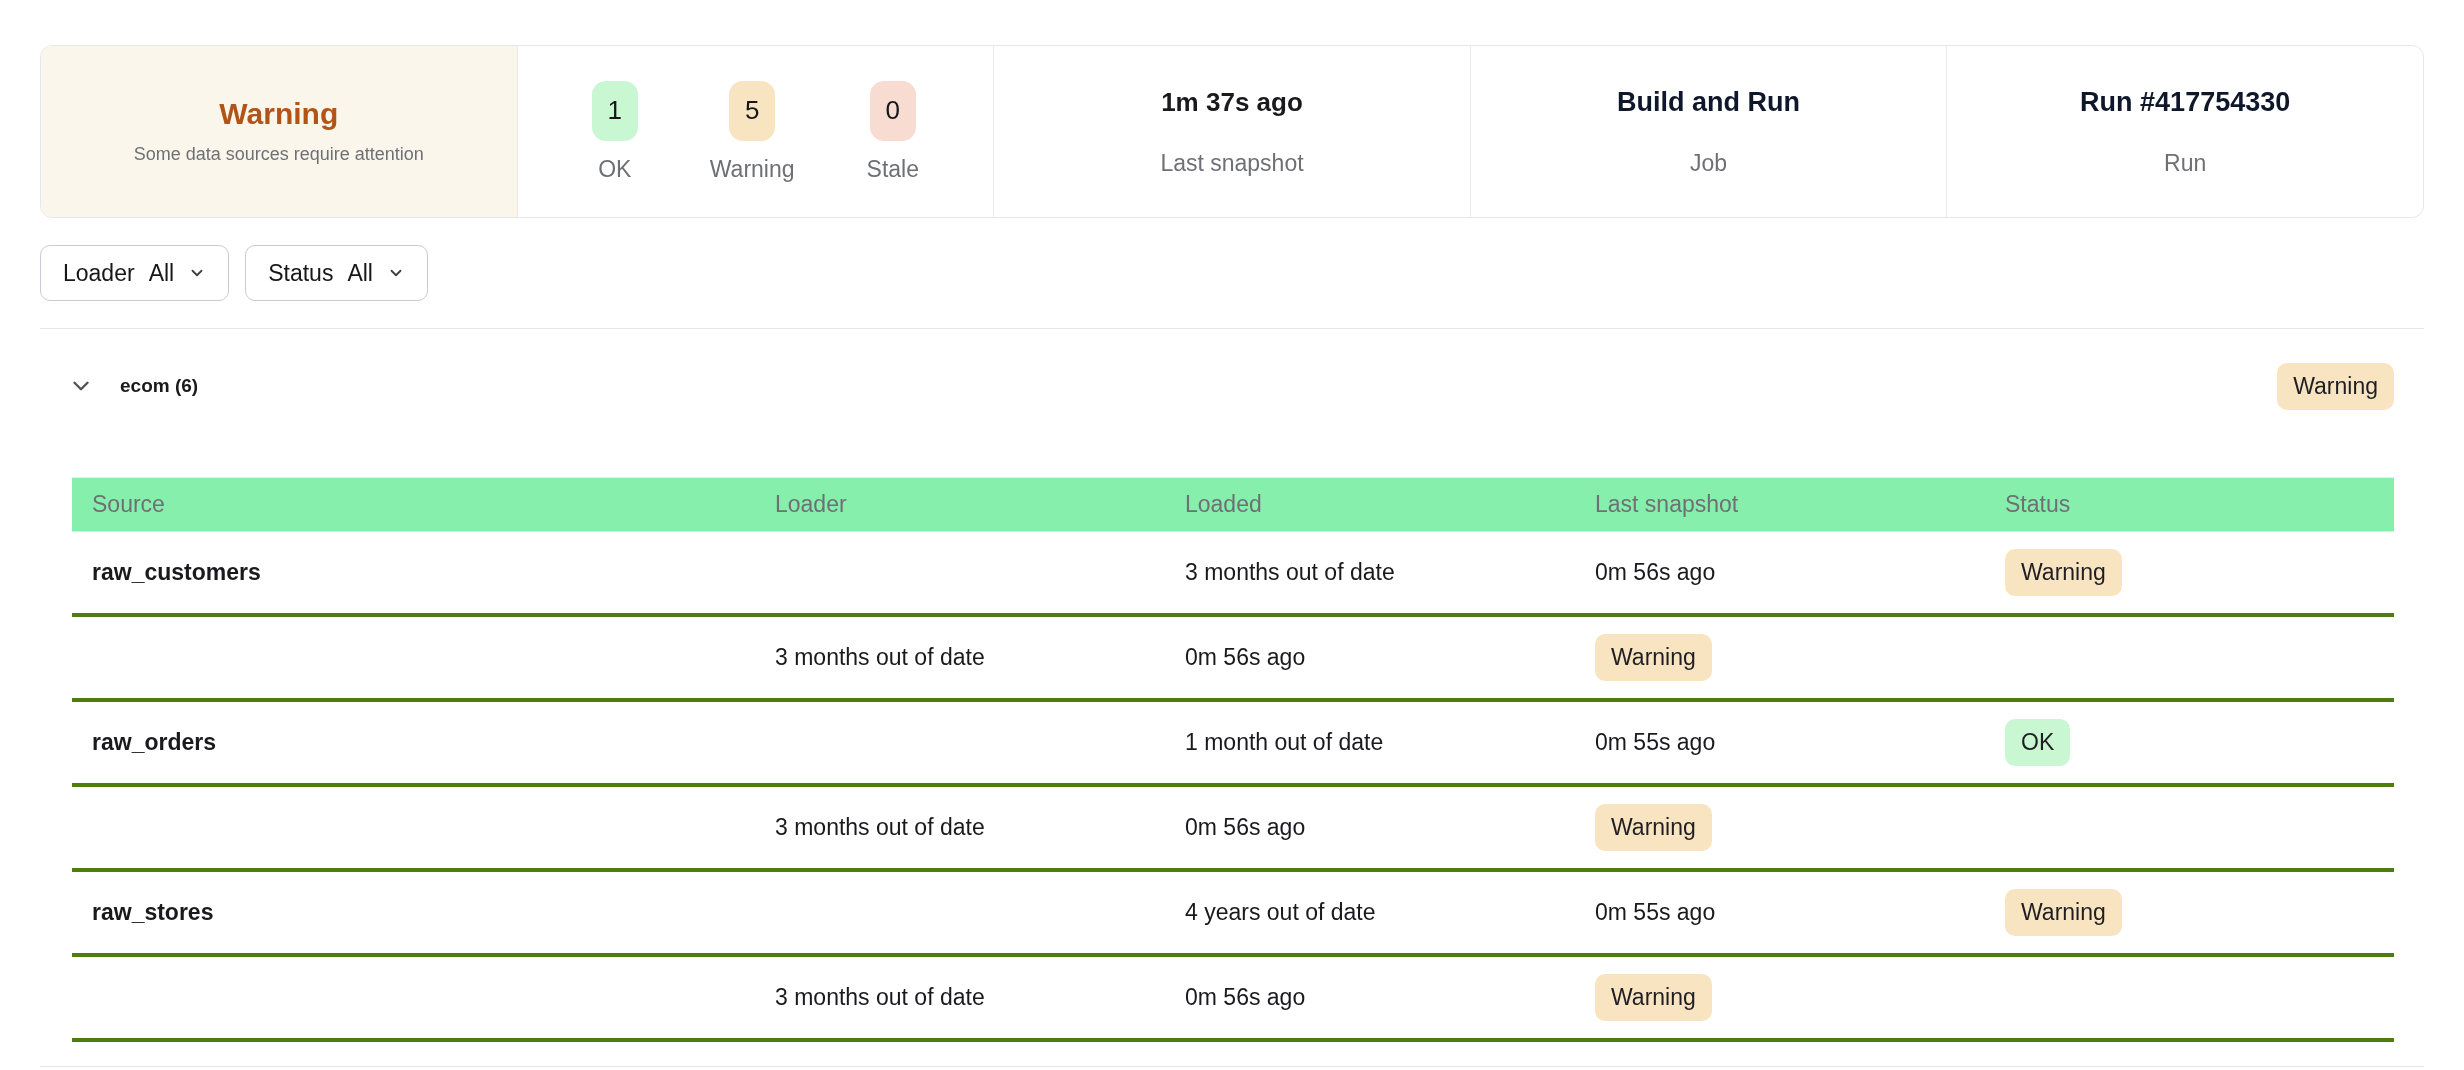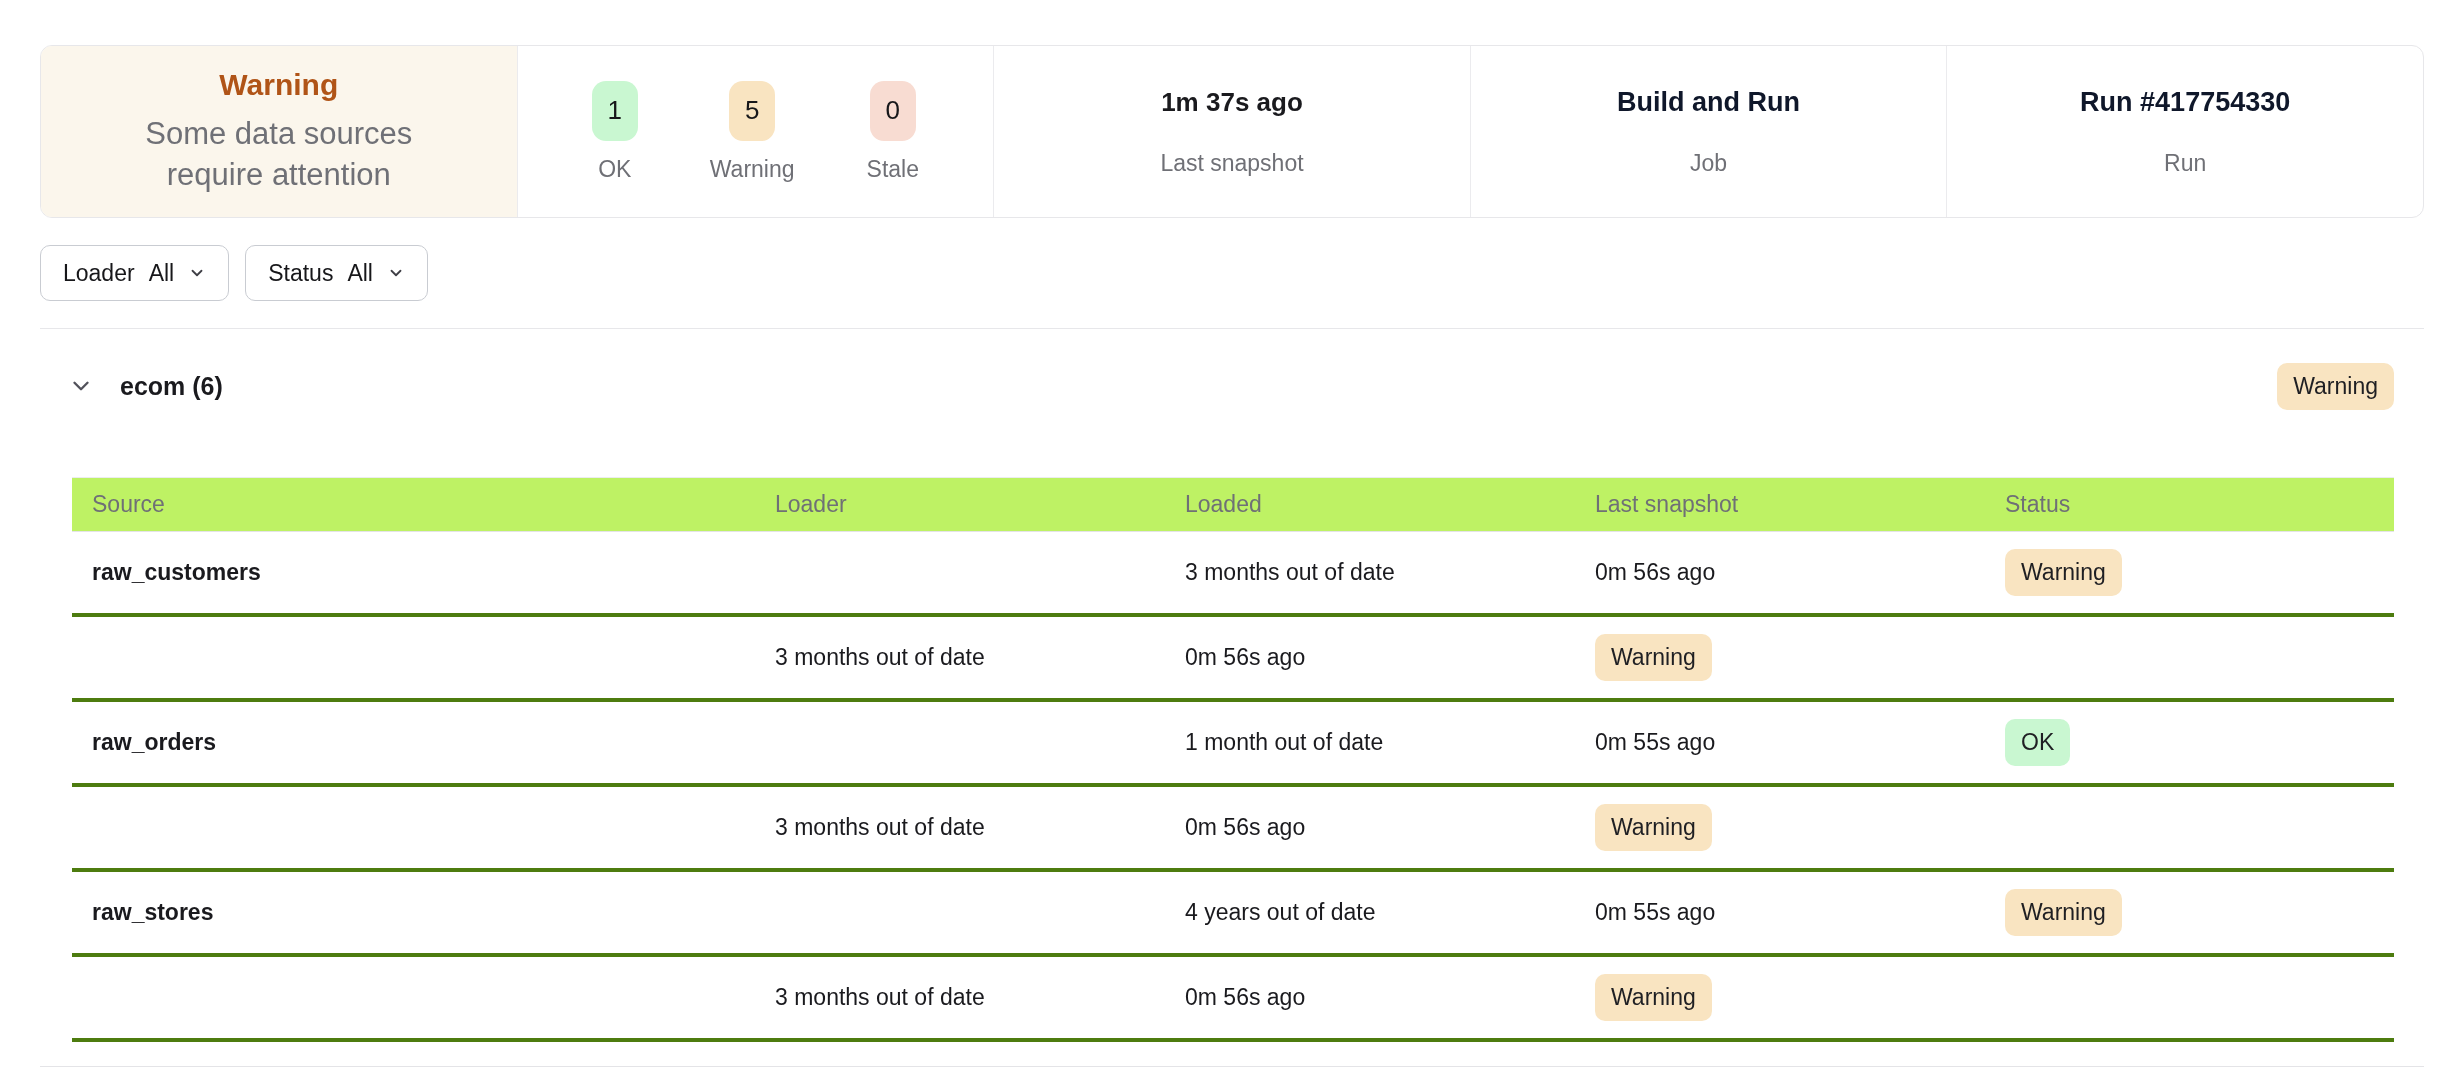--- a/index.html
+++ b/index.html
@@ -31,21 +31,21 @@
   }
   .summary-cell:last-child { border-right: none; }
   .cell-status { background: #fbf6ec; }
   .status-title {
     font-size: 30px;
     font-weight: 700;
     color: #b05417;
     margin-bottom: 12px;
   }
   .status-subtitle {
-    font-size: 31px;
+    font-size: 18px;
     color: #6f7076;
     text-align: center;
     width: 340px;
     line-height: 1.32;
   }
   .stats { display: flex; gap: 72px; }
   .stat { display: flex; flex-direction: column; align-items: center; }
   .stat-pill {
     width: 46px;
     height: 60px;
@@ -99,42 +99,42 @@
 
   
   .group-header {
     margin: 26px 40px 0;
     height: 62px;
     display: flex;
     align-items: center;
     cursor: pointer;
   }
   .group-chevron { margin-left: 28px; display: flex; color: #52525b; }
-  .group-title { font-size: 25px; font-weight: 700; margin-left: 26px; }
+  .group-title { font-size: 19px; font-weight: 700; margin-left: 26px; }
   .group-badge { margin-left: auto; margin-right: 30px; }
 
   .badge {
     display: inline-block;
     padding: 10px 16px;
     border-radius: 10px;
     font-size: 23px;
     color: #1f1f23;
     white-space: nowrap;
   }
   .badge-warn { background: #f9e4c1; }
   .badge-ok   { background: #c9f7d1; }
 
   
   .table { margin: 60px 70px 0 72px; }
   .thead {
     display: grid;
     grid-template-columns: 703px 410px 410px 410px 1fr;
     height: 55px;
     align-items: center;
-    background: #bef264;
+    background: #86efac;
     border-top: 1px solid #ececef;
     border-bottom: 1px solid #e4e4e7;
     font-size: 23px;
     color: #6f7076;
   }
   .thead > div:first-child { padding-left: 20px; }
   .trow {
     display: grid;
     grid-template-columns: 703px 410px 410px 410px 1fr;
     height: 85px;

